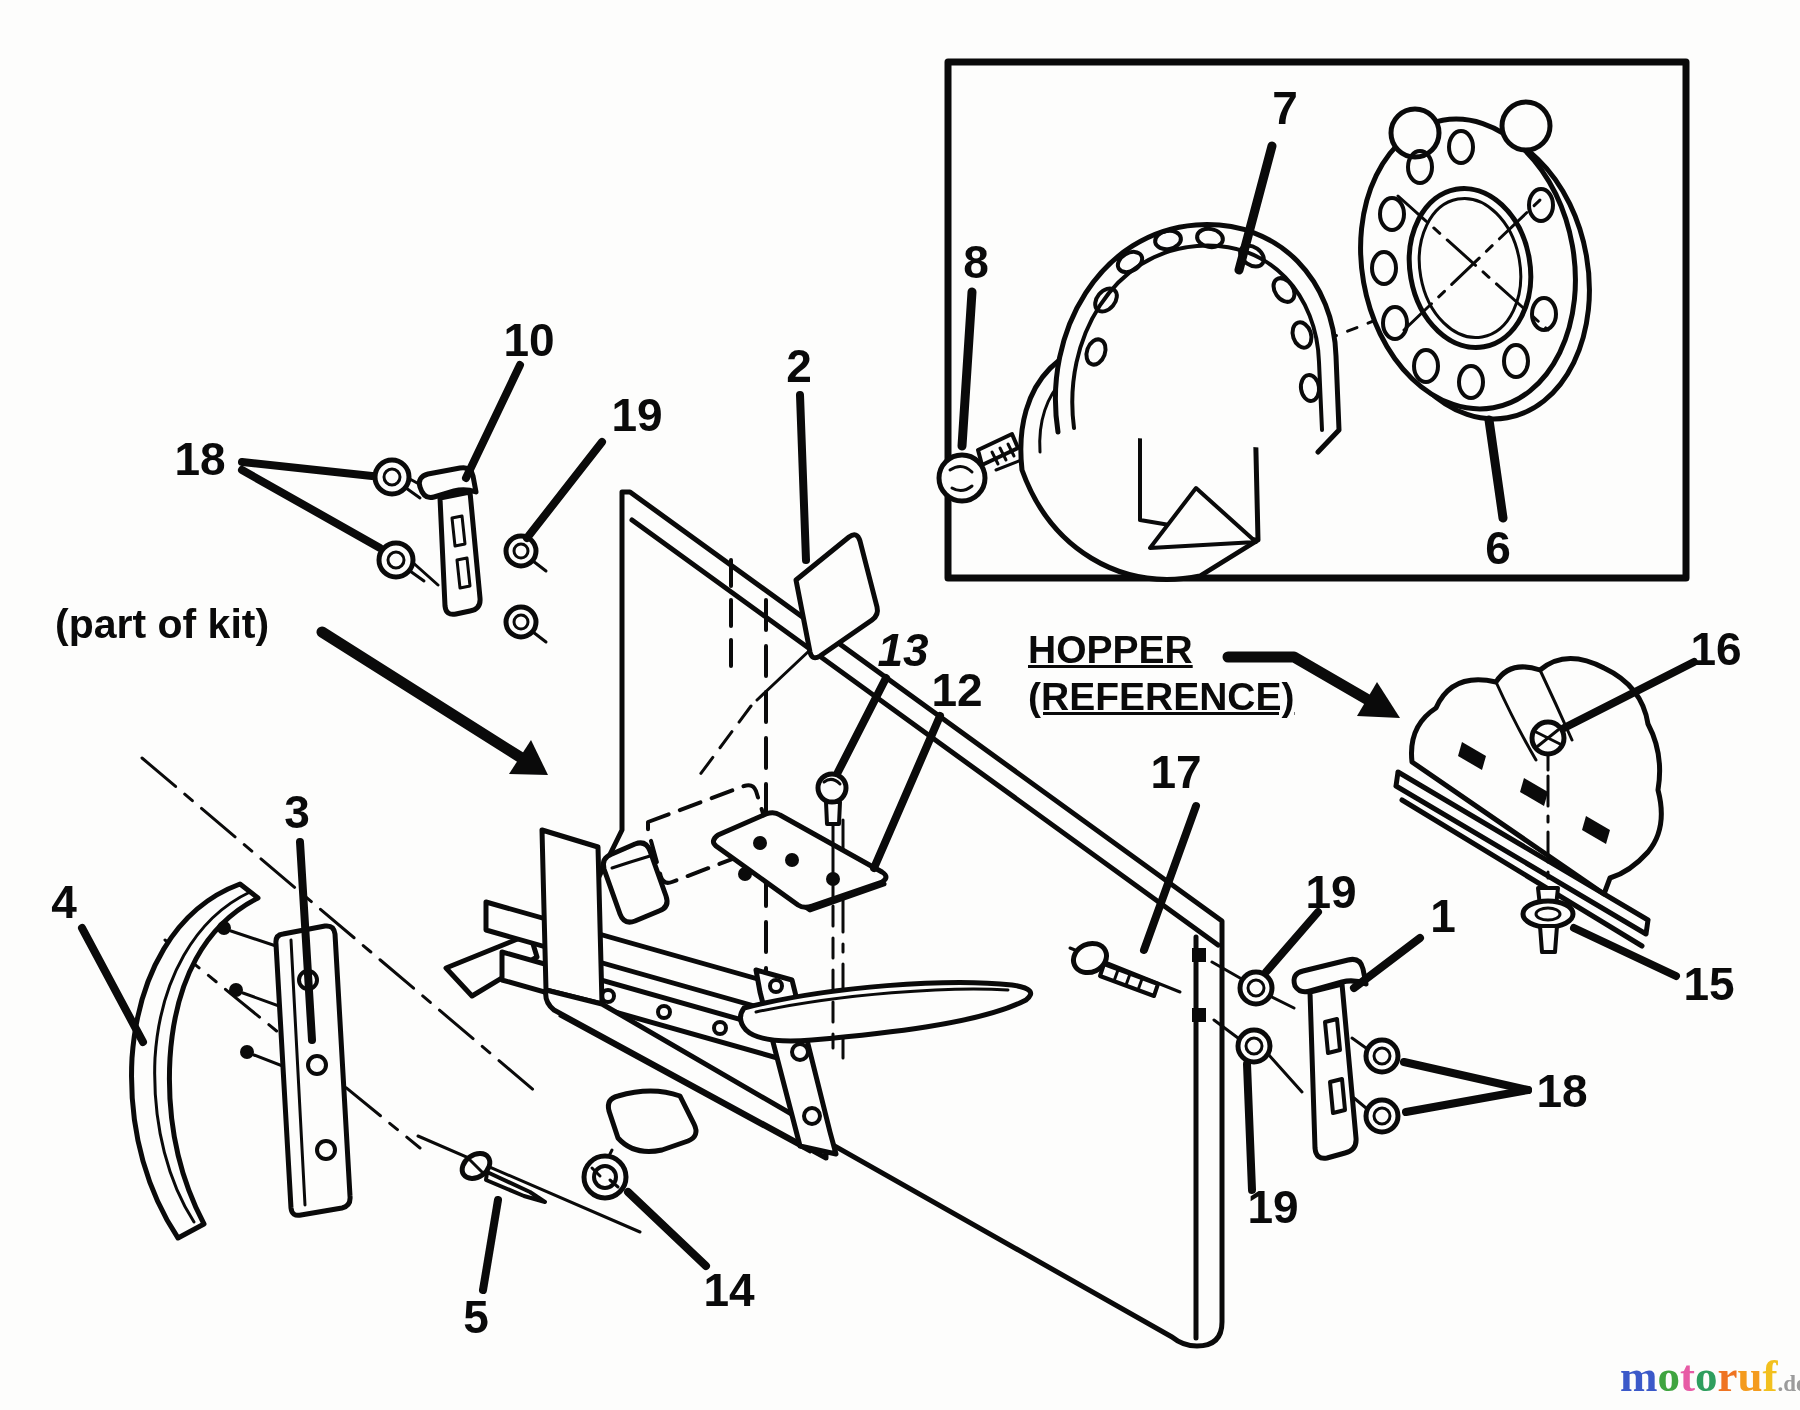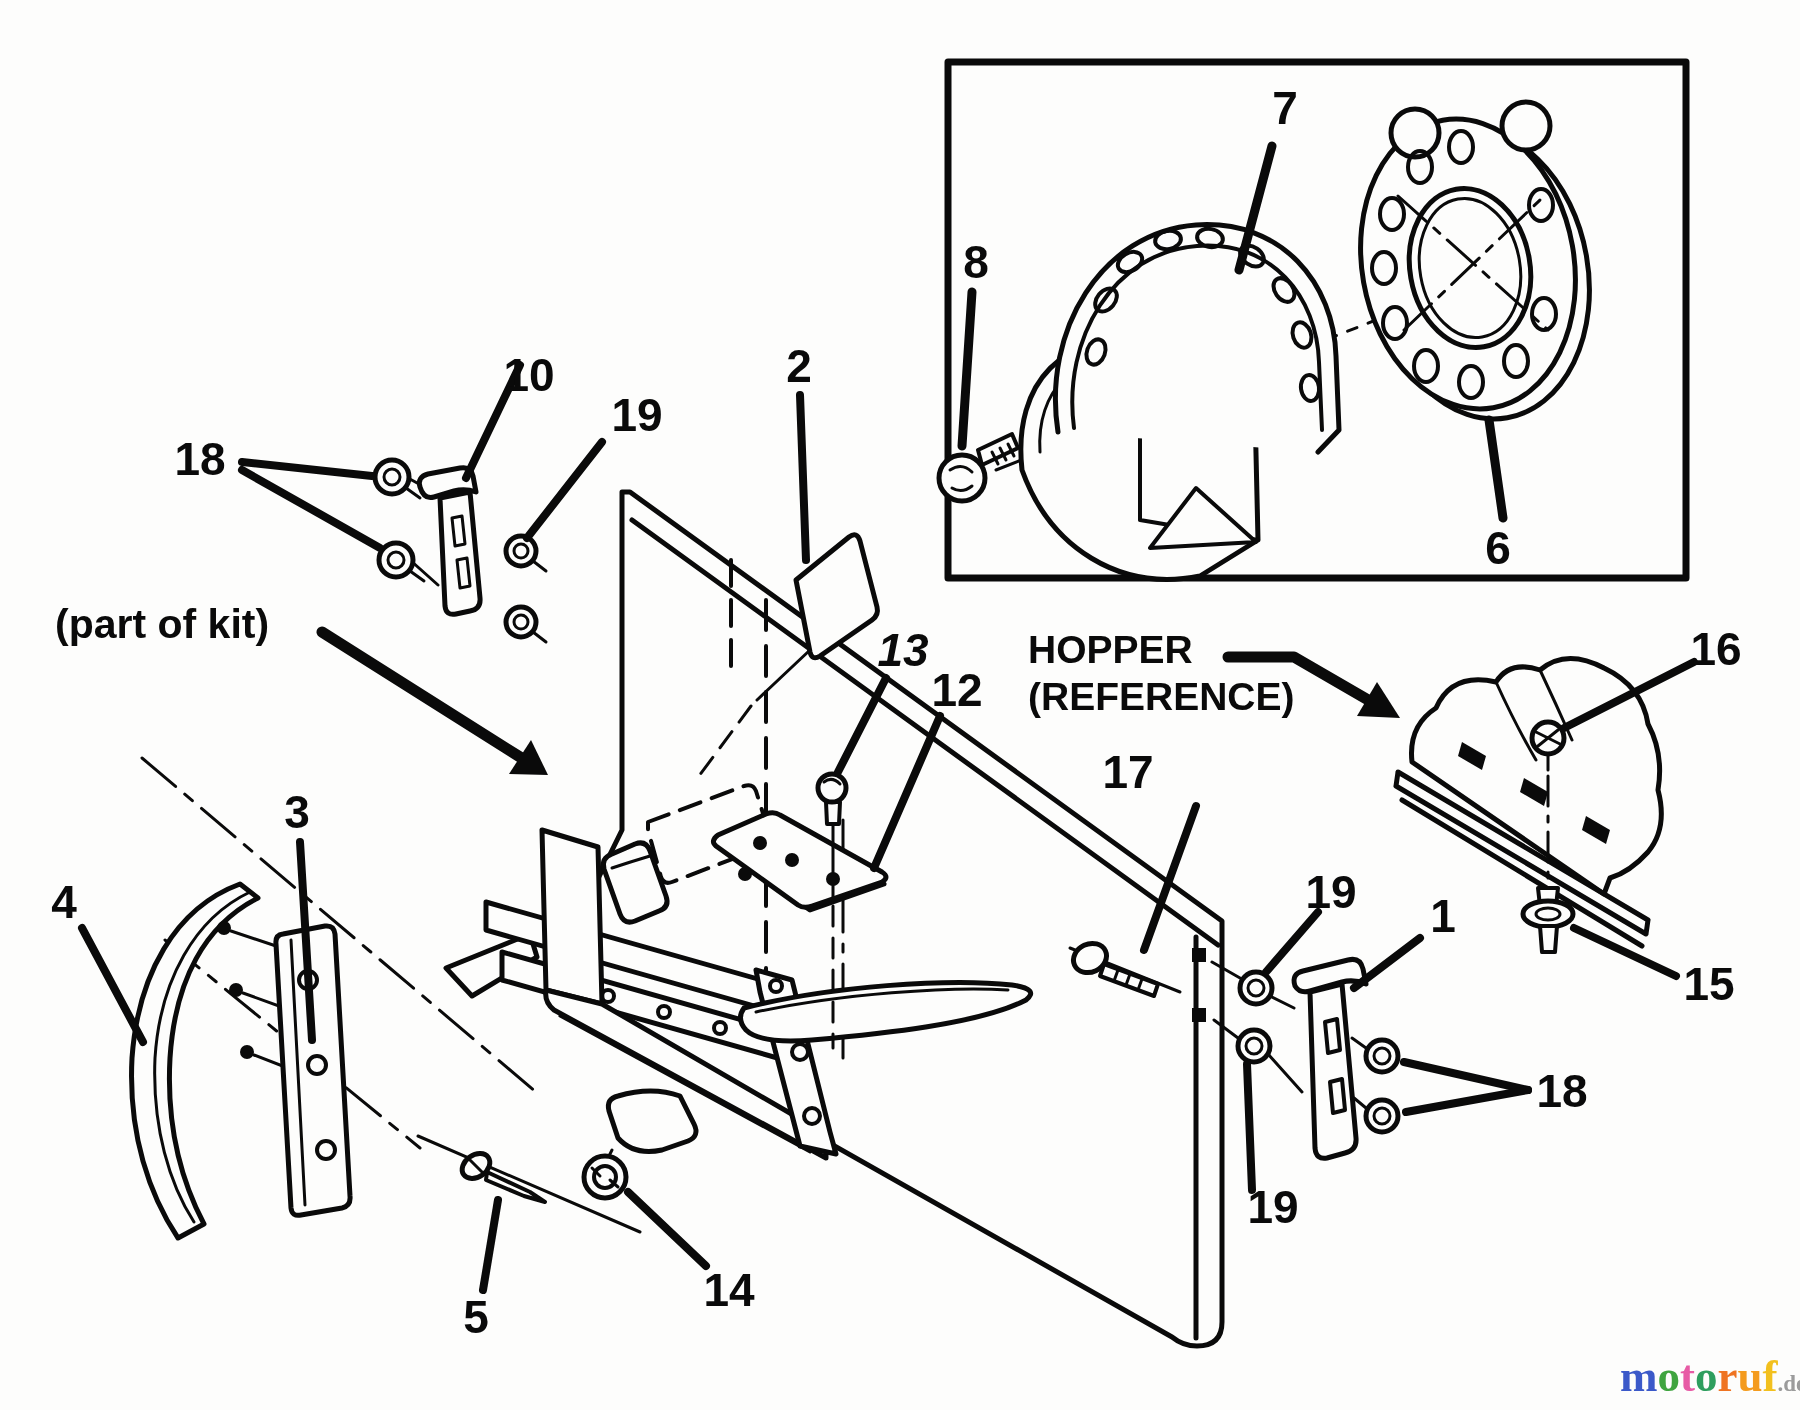--- a/index.html
+++ b/index.html
@@ -8,21 +8,21 @@
     background:#fdfdfc; overflow:hidden;
     font-family:"Liberation Sans", sans-serif;
   }
   .stage svg { position:absolute; left:0; top:0; }
   .callout {
     position:absolute; transform:translate(-50%,-50%);
     font-weight:bold; font-size:46px; color:#0a0a0a; white-space:nowrap;
   }
   .anno { position:absolute; font-weight:bold; color:#0a0a0a; white-space:nowrap; }
   #backplate-anno { left:55px;  top:601px;  font-size:41px; line-height:1.16; }
-  #hopper-anno    { left:1028px; top:627px; font-size:39px; line-height:1.20; }
+  #hopper-anno    { left:1028px; top:627px; font-size:39px; line-height:1.20;text-decoration:underline; }
   .logo {
     position:absolute; left:1620px; top:1350px;
     font-family:"Liberation Serif", serif; font-weight:bold; font-size:45px;
     letter-spacing:0px; white-space:nowrap;
   }
   .logo .de { font-size:23px; font-weight:bold; }
 </style>
 </head>
 <body>
 
@@ -274,27 +274,27 @@
   </div>
   <div class="anno" id="hopper-anno">
     <div>HOPPER</div>
     <div>(REFERENCE)</div>
   </div>
 
   <div>
       <div class="callout" style="left: 1285px; top: 108px;">7</div>
       <div class="callout" style="left: 976px; top: 262px;">8</div>
       <div class="callout" style="left: 1498px; top: 548px;">6</div>
-      <div class="callout" style="left: 529px; top: 340px; margin-top: 35px;">10</div>
+      <div class="callout" style="left: 529px; top: 340px;">10</div>
       <div class="callout" style="left: 637px; top: 415px;">19</div>
       <div class="callout" style="left: 799px; top: 366px;">2</div>
       <div class="callout" style="left: 200px; top: 459px;">18</div>
       <div class="callout" style="left: 903px; top: 650px; font-style: italic;">13</div>
       <div class="callout" style="left: 957px; top: 690px;">12</div>
-      <div class="callout" style="left: 1128px; top: 772px;">17</div>
+      <div class="callout" style="left: 1176px; top: 772px;">17</div>
       <div class="callout" style="left: 1716px; top: 649px;">16</div>
       <div class="callout" style="left: 1331px; top: 892px;">19</div>
       <div class="callout" style="left: 1443px; top: 916px;">1</div>
       <div class="callout" style="left: 1709px; top: 984px;">15</div>
       <div class="callout" style="left: 1562px; top: 1091px;">18</div>
       <div class="callout" style="left: 1273px; top: 1207px;">19</div>
       <div class="callout" style="left: 297px; top: 812px;">3</div>
       <div class="callout" style="left: 64px; top: 902px;">4</div>
       <div class="callout" style="left: 476px; top: 1317px;">5</div>
       <div class="callout" style="left: 729px; top: 1290px;">14</div>

